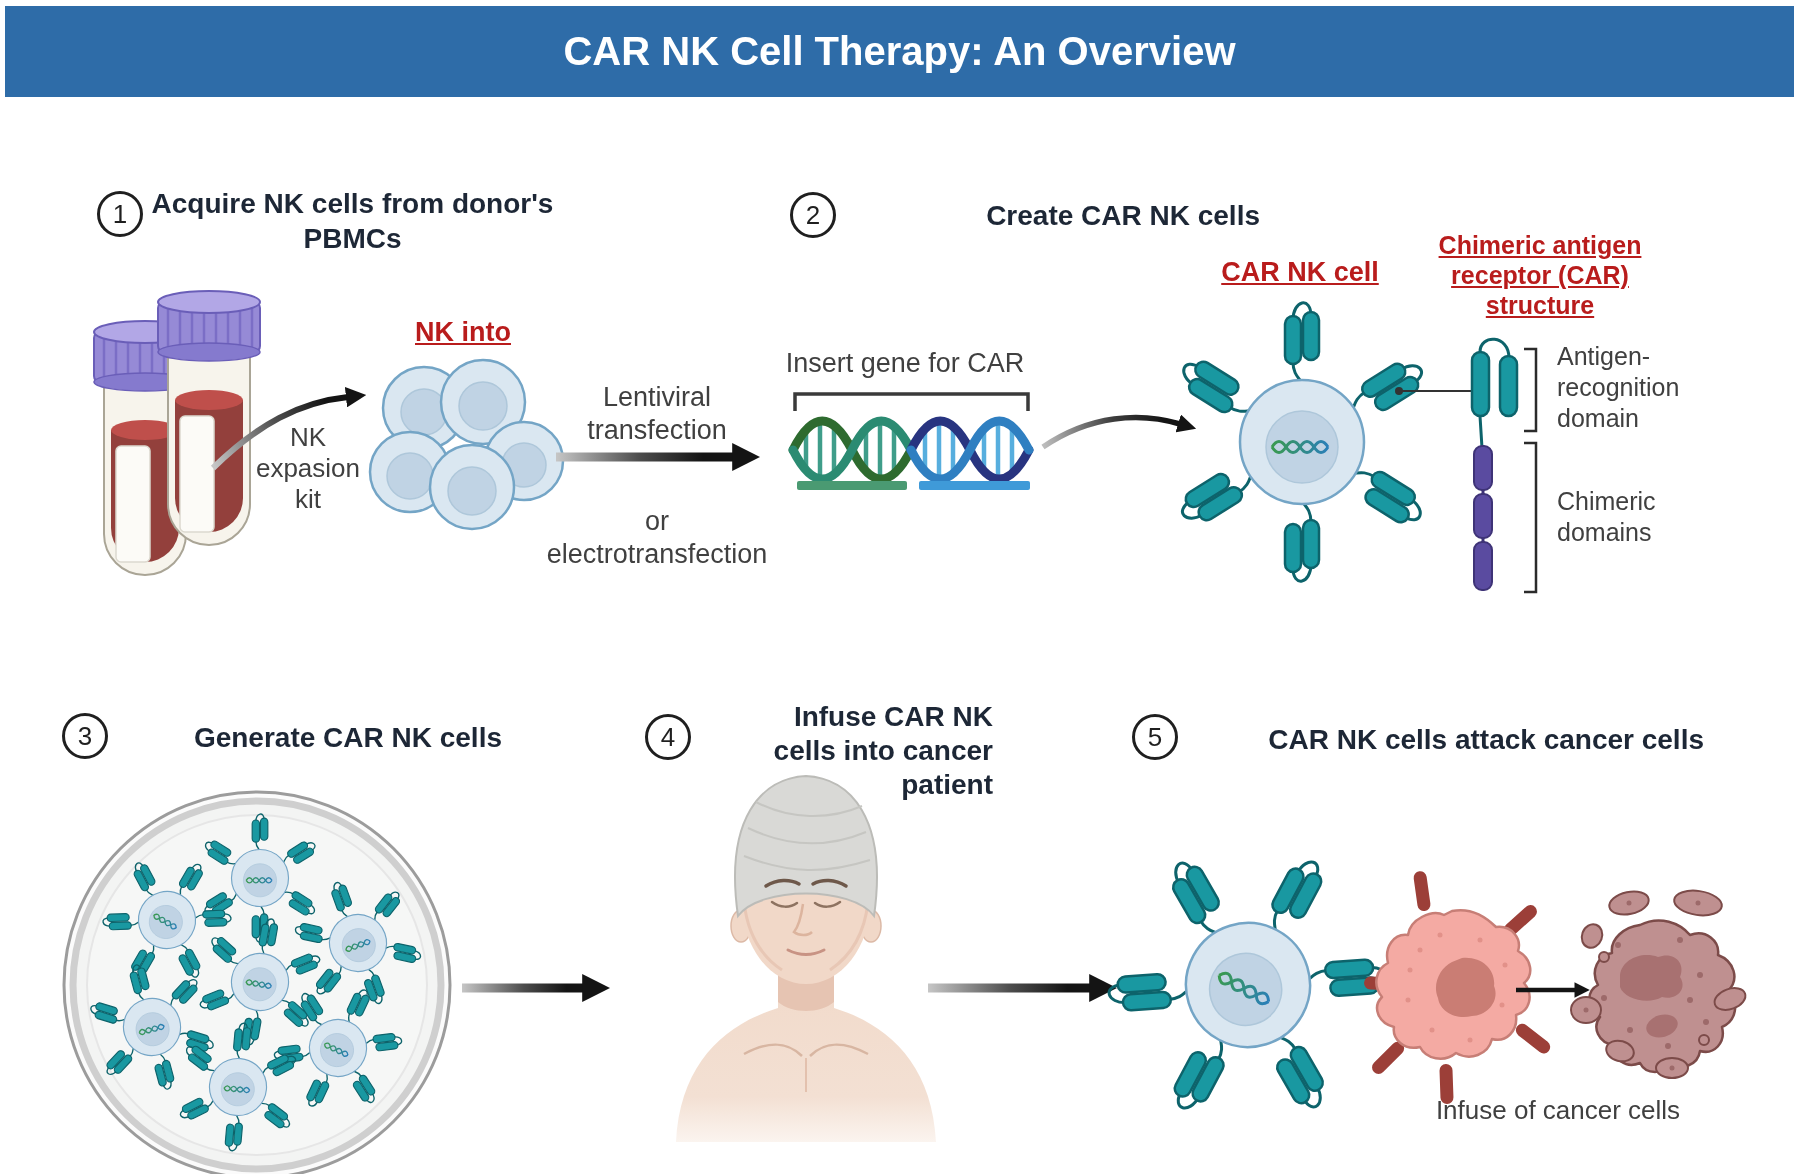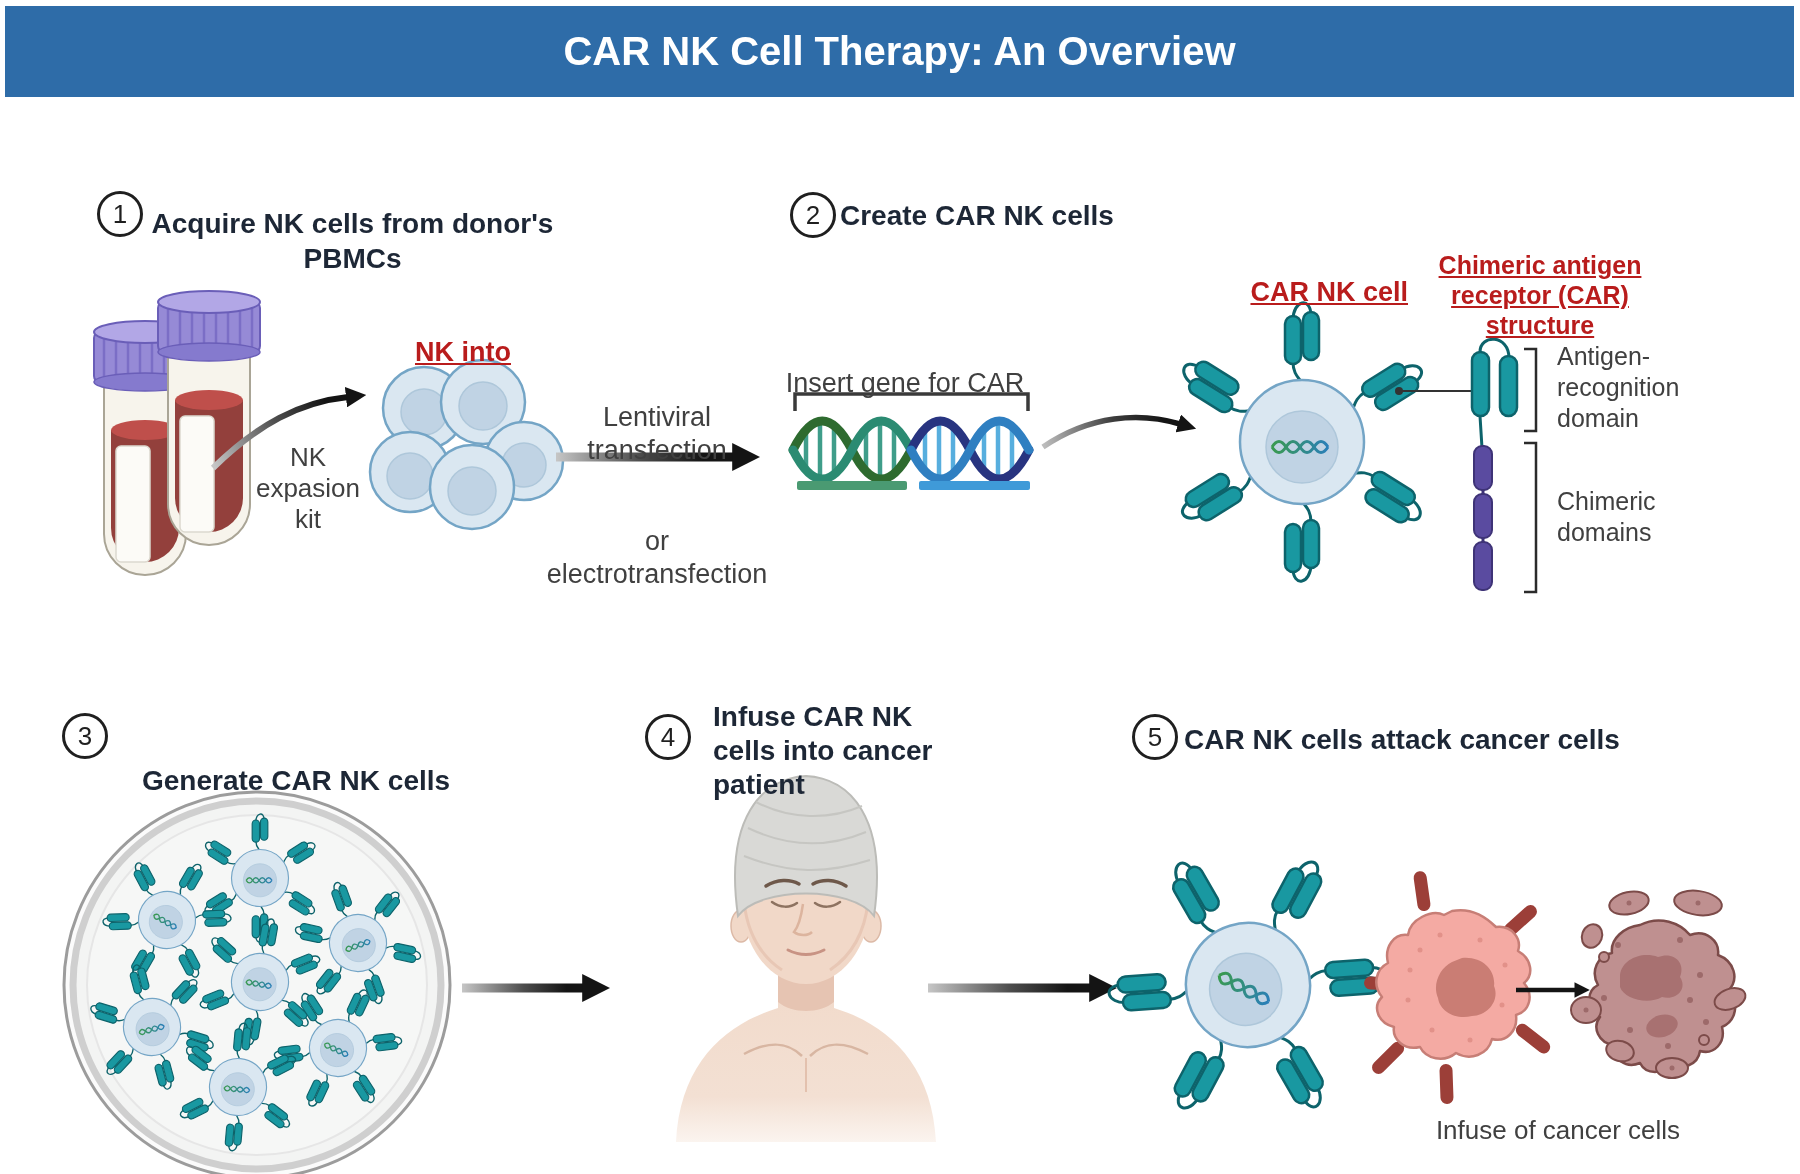--- a/index.html
+++ b/index.html
@@ -3,24 +3,24 @@
 <meta charset="utf-8">
 <style>
   html,body{margin:0;padding:0;background:#ffffff;}
   body{width:1800px;height:1174px;position:relative;font-family:"Liberation Sans",sans-serif;overflow:hidden;}
   .abs{position:absolute;}
   #scene{position:absolute;left:0;top:0;z-index:1;}
   .txt{position:absolute;z-index:2;white-space:pre-line;}
   .banner{left:5px;top:6px;width:1789px;height:91px;background:#2e6ca8;z-index:2;}
   .banner-title{width:100%;text-align:center;line-height:91px;color:#ffffff;font-size:40px;font-weight:bold;white-space:nowrap;}
   .stepnum{width:40px;height:40px;border:3px solid #1f1f1f;border-radius:50%;text-align:center;line-height:40px;font-size:26px;color:#1f1f1f;z-index:2;position:absolute;background:transparent;}
-  .steptitle{font-weight:bold;font-size:28px;color:#1d2736;line-height:35px;}
+  .steptitle{font-weight:bold;font-size:28px;color:#1d2736;line-height:35px;text-align:right;}
   .boldlabel{font-weight:bold;font-size:27px;color:#b91c1c;text-decoration:underline;}
   .anno{font-size:27px;color:#404040;line-height:33px;}
-  .center{text-align:center;margin-top:20px;}
+  .center{text-align:center;}
   
   .tealcap{fill:#1998a1;stroke:#0d636b;stroke-width:2.5;}
   .rloop,.rstem{fill:none;stroke:#0d636b;stroke-width:3;}
   .cellbody{fill:#dae7f1;stroke:#74a5c6;stroke-width:2.5;}
   .nucleus{fill:#c0d3e4;stroke:#aec7da;stroke-width:1.5;}
   .purpcap{fill:#5a4ba0;stroke:#3e3377;stroke-width:2;}
   .dnastroke{fill:none;stroke-width:9;stroke-linecap:round;}
   .rung{stroke-width:4.5;}
 </style>
 </head>
@@ -302,40 +302,40 @@
 </div>
 
 <div class="stepnum" style="left:97px;top:191px;">1</div>
 <div class="txt steptitle center" style="left:145px;top:186px;width:415px;">Acquire NK cells from donor's
 PBMCs</div>
 
 <div class="stepnum" style="left:790px;top:192px;">2</div>
 <div class="txt steptitle" style="left:840px;top:198px;width:420px;">Create CAR NK cells</div>
 
 <div class="stepnum" style="left:62px;top:713px;">3</div>
-<div class="txt steptitle" style="left:142px;top:720px;width:360px;margin-top:43px;">Generate CAR NK cells</div>
+<div class="txt steptitle" style="left:142px;top:720px;width:360px;">Generate CAR NK cells</div>
 
 <div class="stepnum" style="left:645px;top:714px;">4</div>
 <div class="txt steptitle" style="left:713px;top:700px;width:280px;line-height:34px;">Infuse CAR NK
 cells into cancer
 patient</div>
 
 <div class="stepnum" style="left:1132px;top:714px;">5</div>
 <div class="txt steptitle" style="left:1184px;top:722px;width:520px;">CAR NK cells attack cancer cells</div>
 
 <div class="txt anno center" style="left:240px;top:422px;width:136px;line-height:31px;font-size:26px;">NK
 expasion
 kit</div>
 <div class="txt boldlabel center" style="left:385px;top:317px;width:156px;">NK into</div>
 <div class="txt anno center" style="left:557px;top:381px;width:200px;">Lentiviral
 transfection</div>
 <div class="txt anno center" style="left:530px;top:505px;width:254px;">or
 electrotransfection</div>
 <div class="txt anno center" style="left:777px;top:347px;width:256px;">Insert gene for CAR</div>
-<div class="txt boldlabel center" style="left:1192px;top:257px;width:216px;text-align:right;">CAR NK cell</div>
+<div class="txt boldlabel center" style="left:1192px;top:257px;width:216px;">CAR NK cell</div>
 <div class="txt boldlabel center" style="left:1432px;top:230px;width:216px;font-size:25px;line-height:30px;">Chimeric antigen
 receptor (CAR)
 structure</div>
 <div class="txt anno" style="left:1557px;top:341px;width:190px;font-size:25px;line-height:31px;">Antigen-
 recognition
 domain</div>
 <div class="txt anno" style="left:1557px;top:486px;width:190px;font-size:25px;line-height:31px;">Chimeric
 domains</div>
 <div class="txt anno center" style="left:1423px;top:1094px;width:270px;font-size:26px;">Infuse of cancer cells</div>
 

